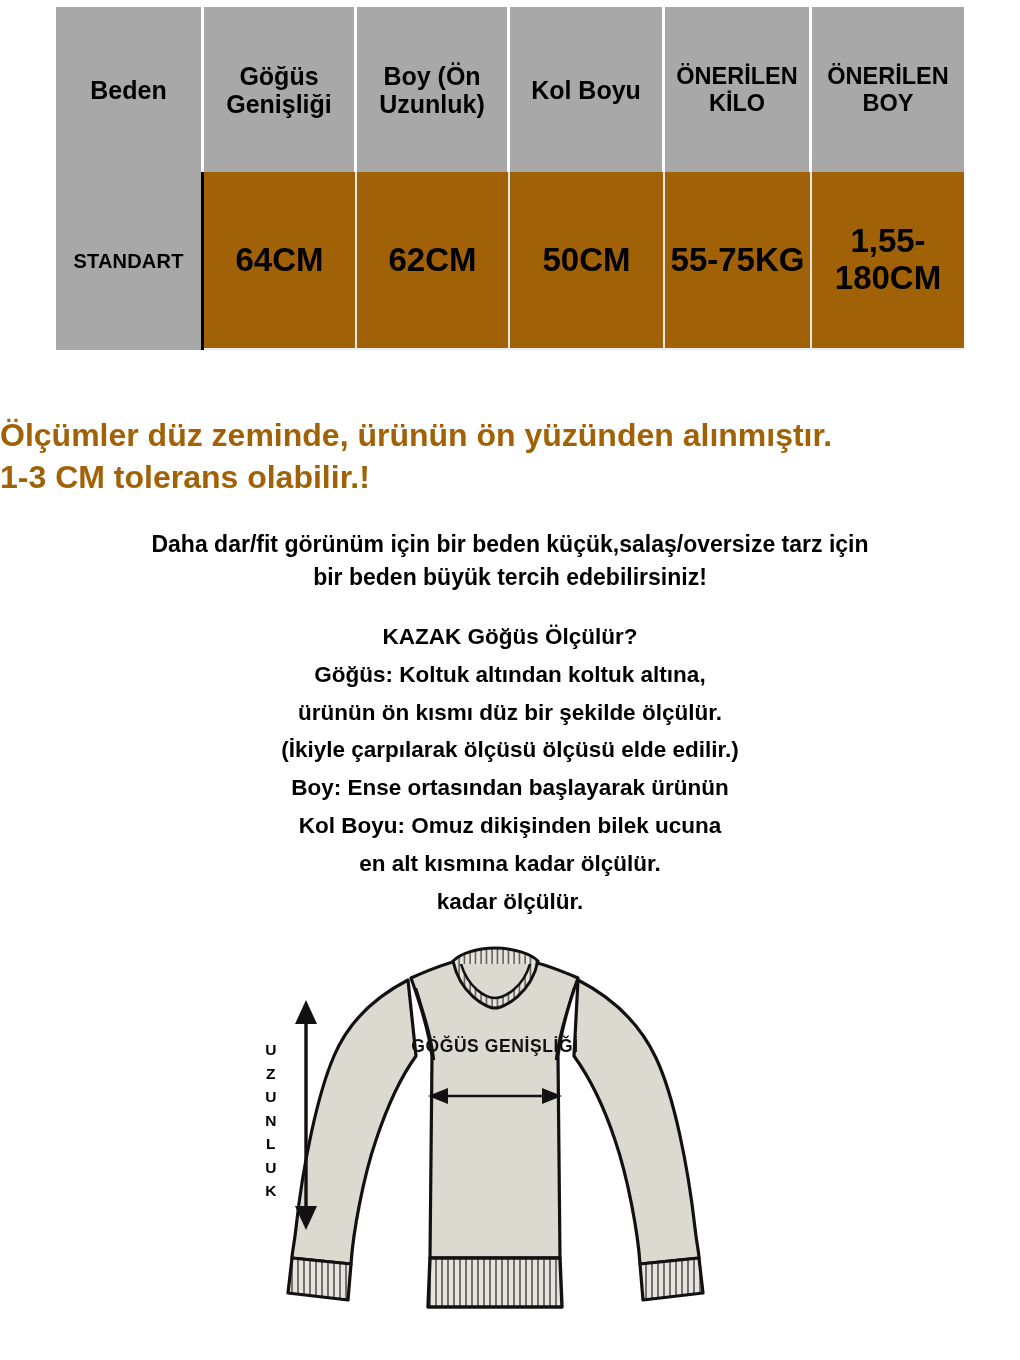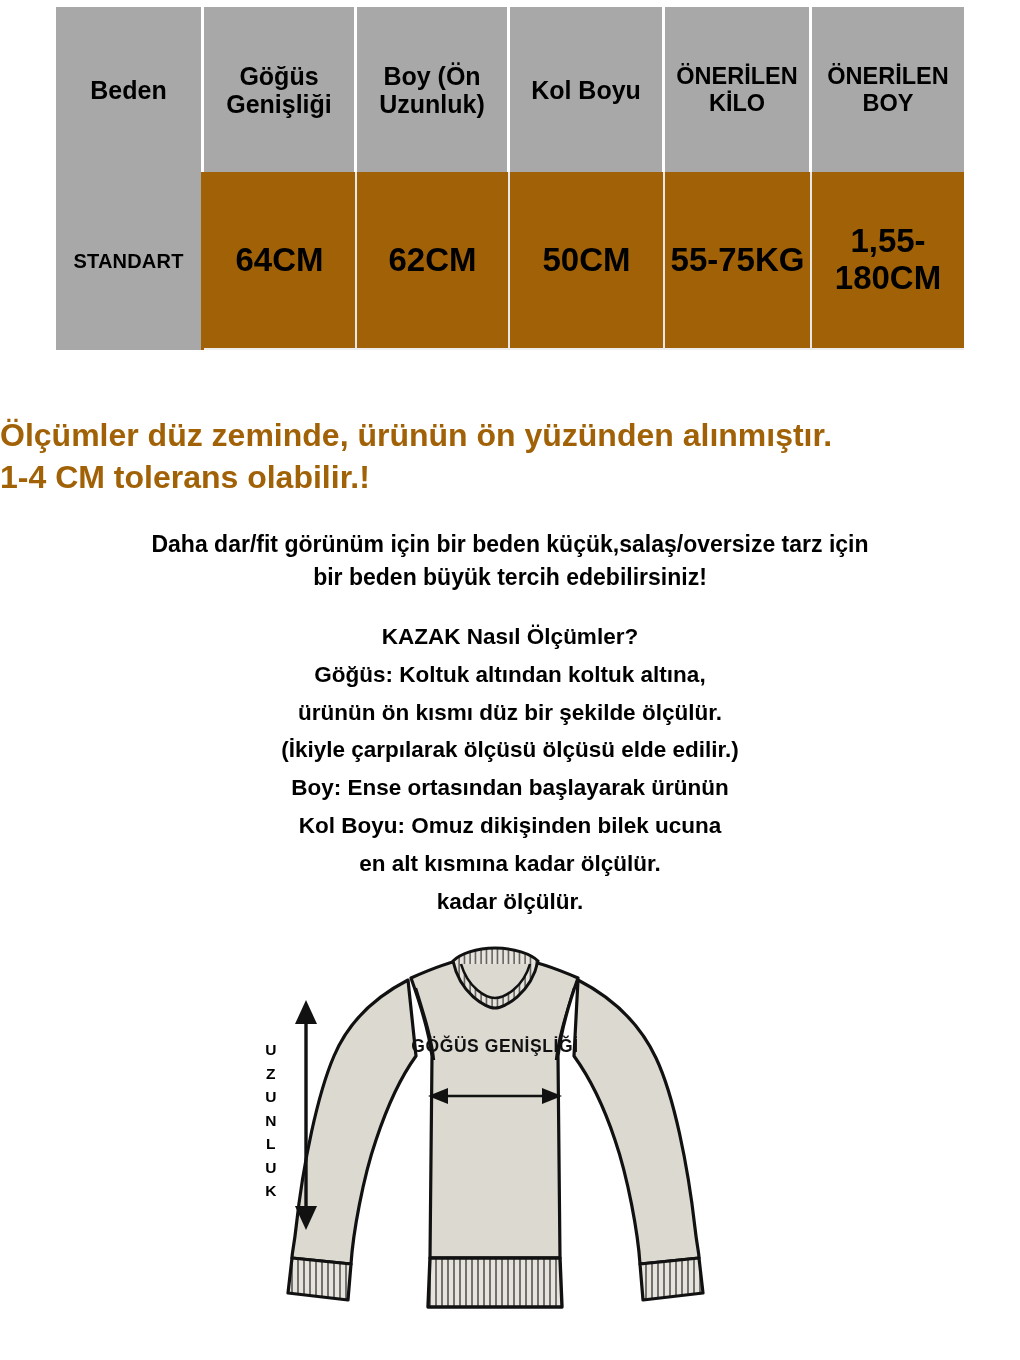--- a/index.html
+++ b/index.html
@@ -64,21 +64,21 @@
     font-size: 33px;
     border-right: 2px solid #e8e8e8;
     border-bottom: 2px solid #eeeeee;
   }
   .size-table tbody td:last-child { border-right: none; margin-top: 36px; }
 
   .size-table tbody td.rowhead {
     background: #a8a8a8;
     font-size: 20px;
     letter-spacing: .2px;
-    border-right: 3px solid #a16207;
+    border-right: 3px solid #000000;
     border-bottom: none;
   }
 
   
   .warn {
     position: absolute;
     left: 0;
     top: 414px;
     width: 1020px;
     color: #a16207;
@@ -167,30 +167,30 @@
         <td>62CM</td>
         <td>50CM</td>
         <td>55-75KG</td>
         <td>1,55-180CM</td>
       </tr>
     </tbody>
   </table>
 
   <div class="warn">
     <div>Ölçümler düz zeminde, ürünün ön yüzünden alınmıştır.</div>
-    <div>1-4 CM tolerans olabilir.!</div>
+    <div>1-3 CM tolerans olabilir.!</div>
   </div>
 
   <div class="advice">
     <div>Daha dar/fit görünüm için bir beden küçük,salaş/oversize tarz için</div>
     <div>bir beden büyük tercih edebilirsiniz!</div>
   </div>
 
   <div class="howto">
-    <div>KAZAK Nasıl Ölçümler?</div>
+    <div>KAZAK Göğüs Ölçülür?</div>
     <div>Göğüs: Koltuk altından koltuk altına,</div>
     <div>ürünün ön kısmı düz bir şekilde ölçülür.</div>
     <div>(İkiyle çarpılarak ölçüsü ölçüsü elde edilir.)</div>
     <div>Boy: Ense ortasından başlayarak ürünün</div>
     <div>Kol Boyu: Omuz dikişinden bilek ucuna</div>
     <div>en alt kısmına kadar ölçülür.</div>
     <div>kadar ölçülür.</div>
   </div>
 
   <div id="illustration">

